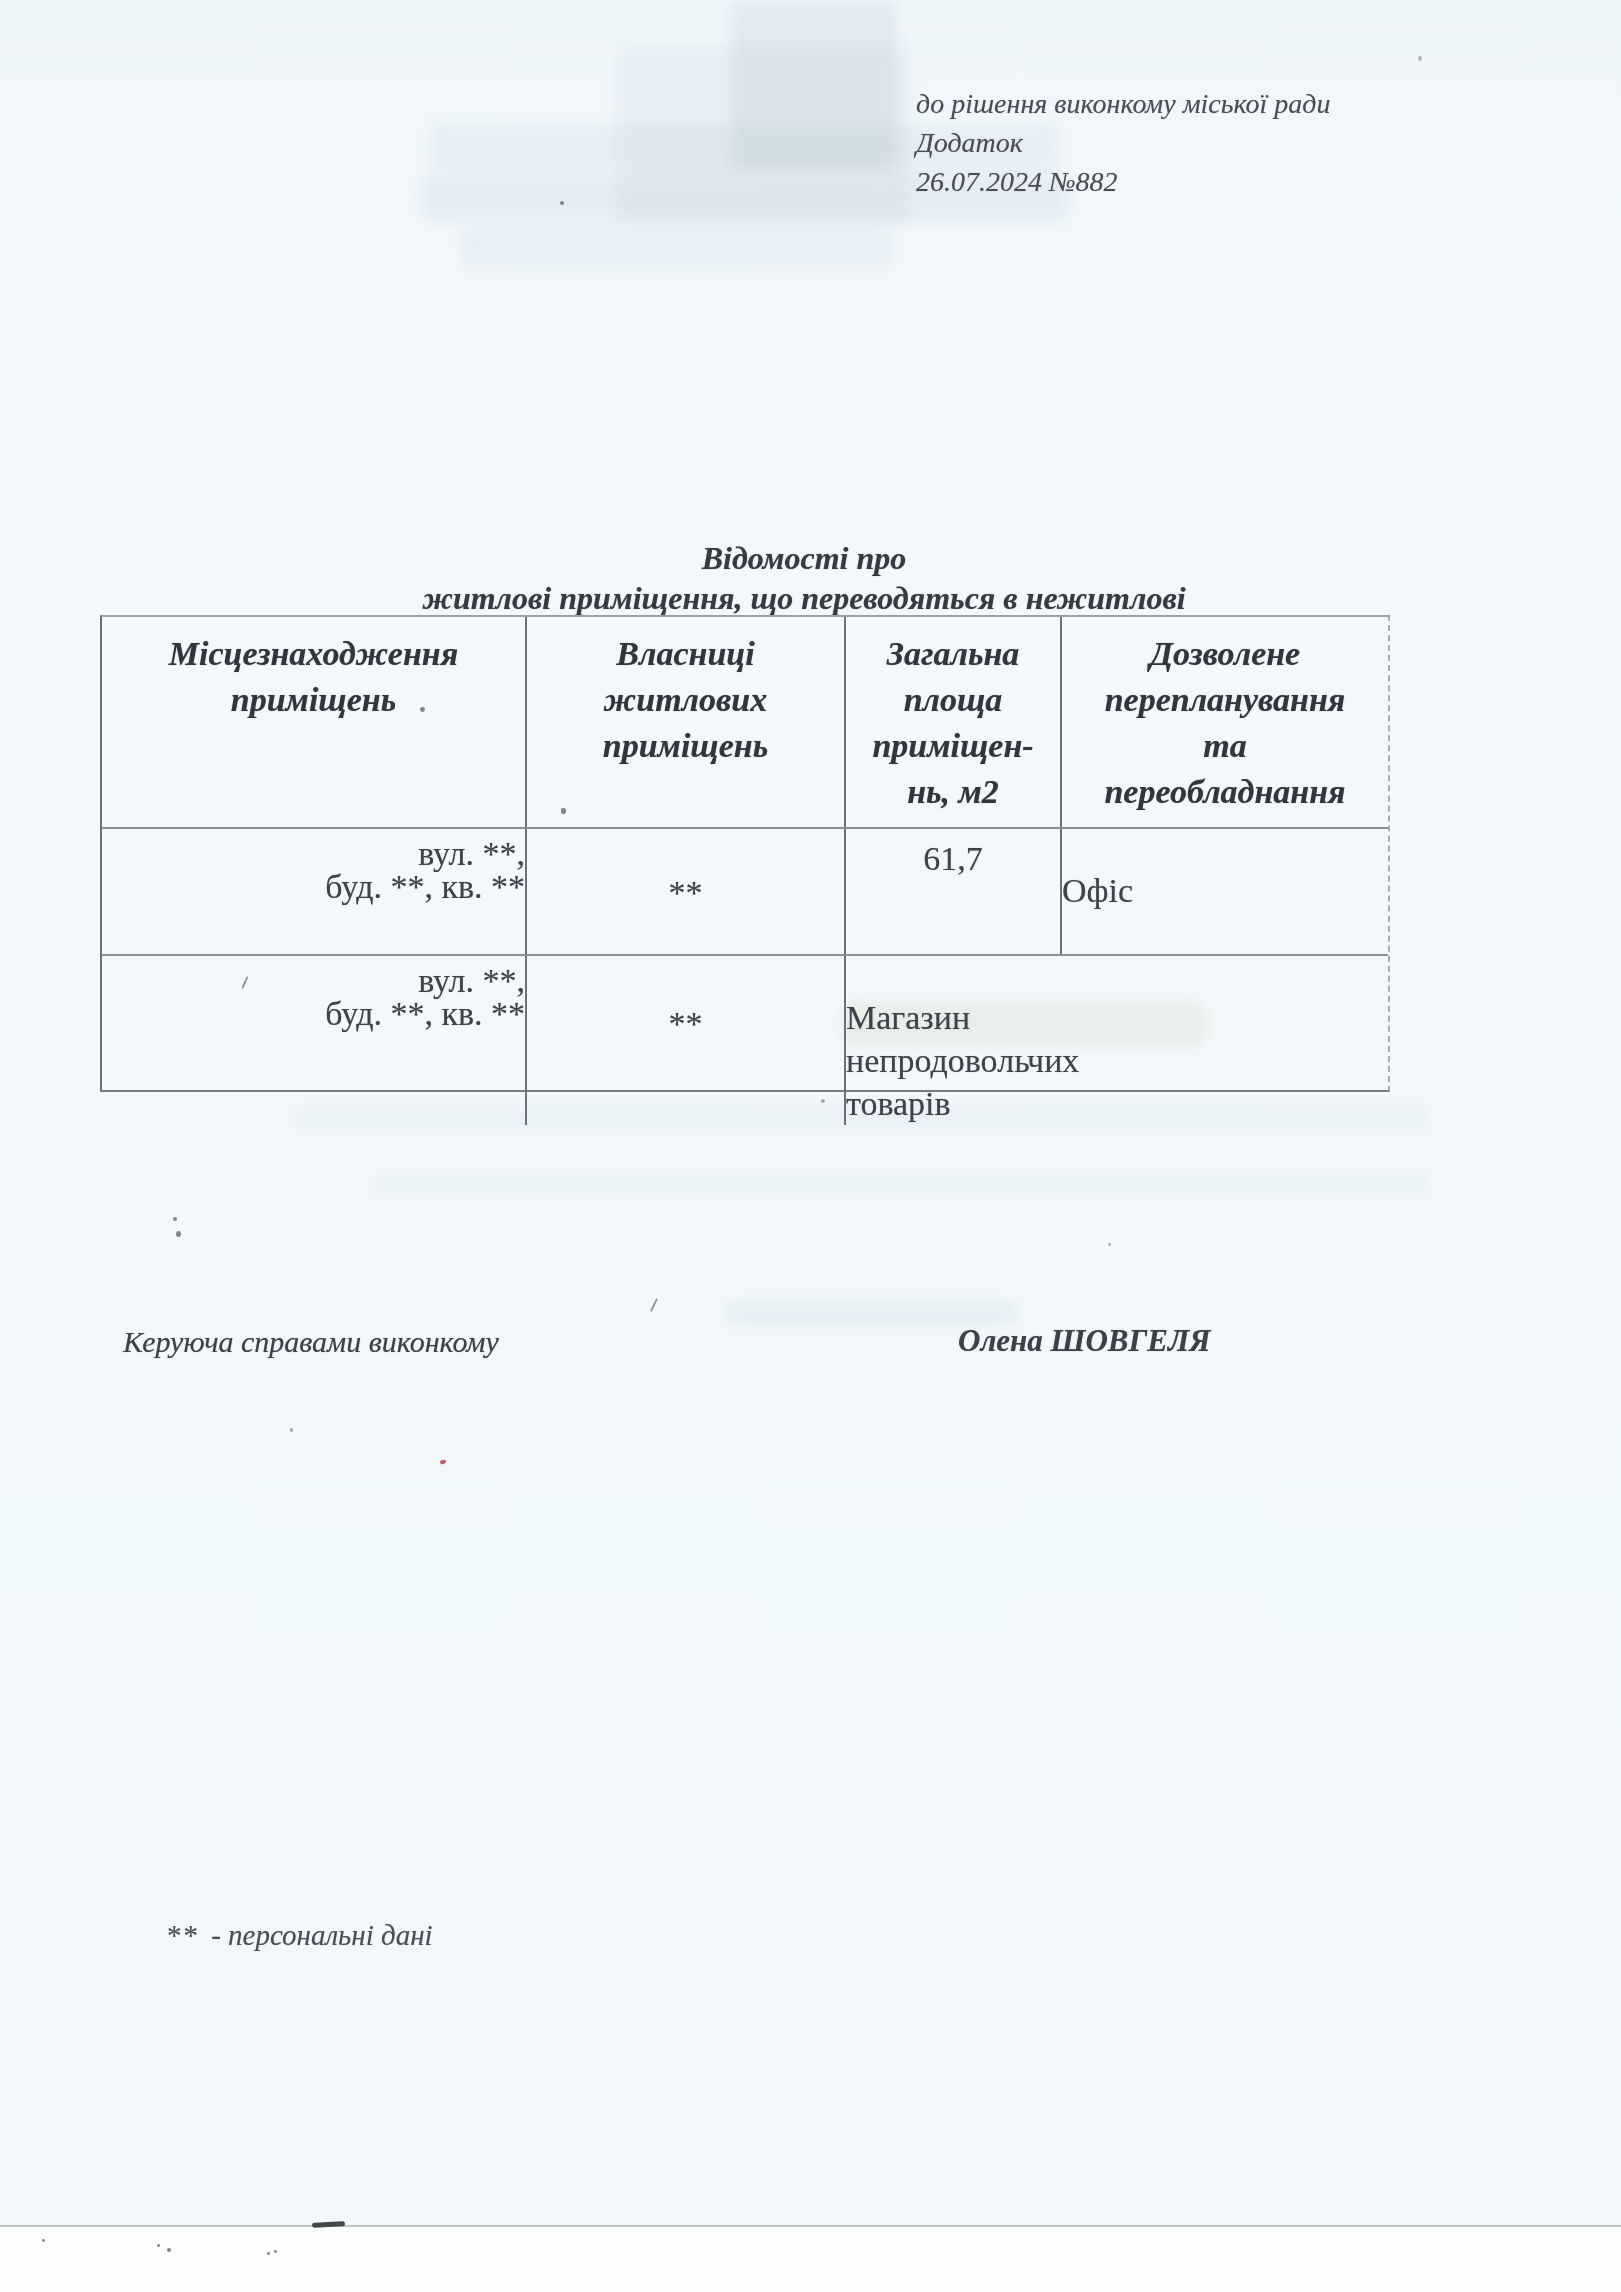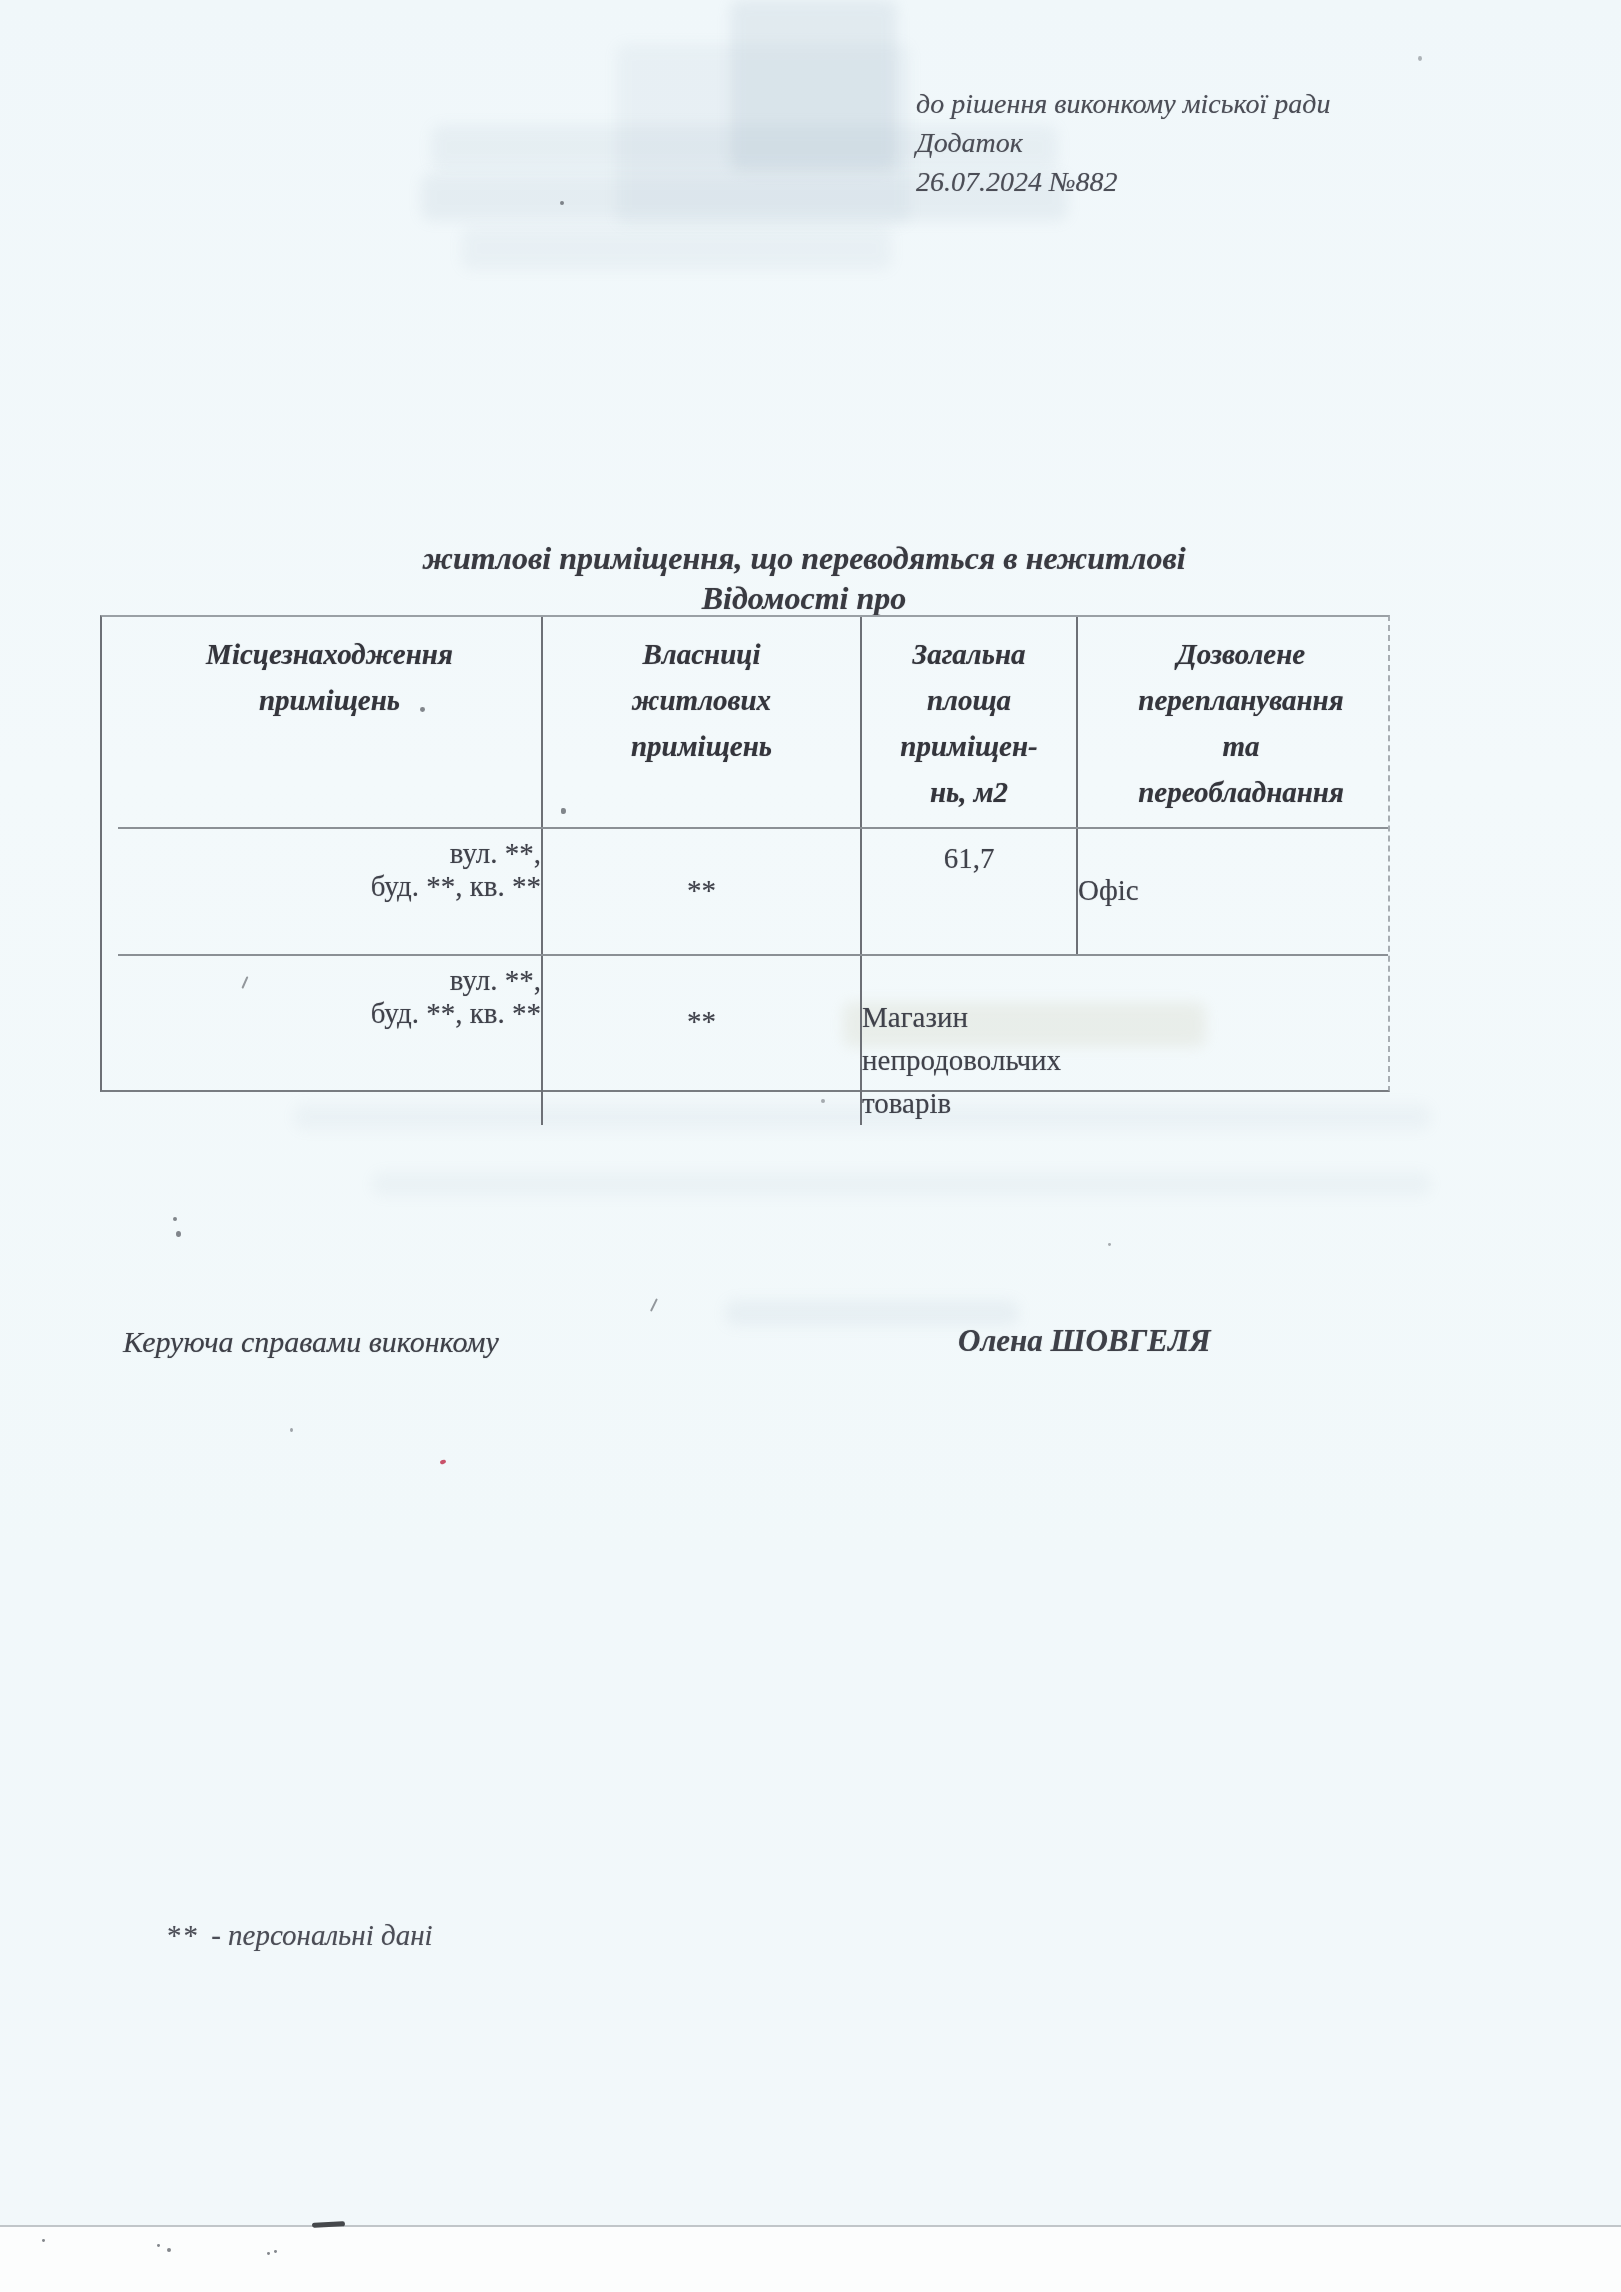--- a/index.html
+++ b/index.html
@@ -28,22 +28,21 @@
     text-shadow:0 0 1px rgba(57,58,65,.5);
   }
   
   .doc-table{
     position:absolute;left:100px;top:615px;width:1290px;
     border-top:2px solid #9aa0a5;
     border-left:2px solid #6d7076;
     border-right:2px dashed #a7adb2;
     border-bottom:2.9px solid #787c81;
     box-sizing:border-box;
-    font-size:29px;
-    padding-left:16px;
+    font-size:34px;
   }
   .trow{display:grid;grid-template-columns:425px 319px 216px 326px;}
   .cell{
     box-sizing:border-box;border-right:2px solid #6d7076;
     white-space:pre-line;
   }
   .cell:last-child{border-right:none;}
   .thead-row{height:210px;border-bottom:2.9px solid #8b9095;}
   .thead-row .cell{
     font-weight:bold;font-style:italic;text-align:center;
@@ -98,22 +97,22 @@
   <div class="ghost" style="left:372px;top:1172px;width:1059px;height:23.5px;opacity:.08;"></div>
   <div class="ghost" style="left:725px;top:1300px;width:294px;height:25.5px;opacity:.11;"></div>
 
   <div class="appendix">
     <div>до рішення виконкому міської ради</div>
     <div>Додаток</div>
     <div>26.07.2024 №882</div>
   </div>
 
   <div class="doc-title">
+    <div>Відомості про</div>
     <div>житлові приміщення, що переводяться в нежитлові</div>
-    <div>Відомості про</div>
   </div>
 
   <div class="doc-table txt">
     <div class="trow thead-row">
       <div class="cell">Місцезнаходження
 приміщень</div>
       <div class="cell">Власниці
 житлових
 приміщень</div>
       <div class="cell">Загальна

